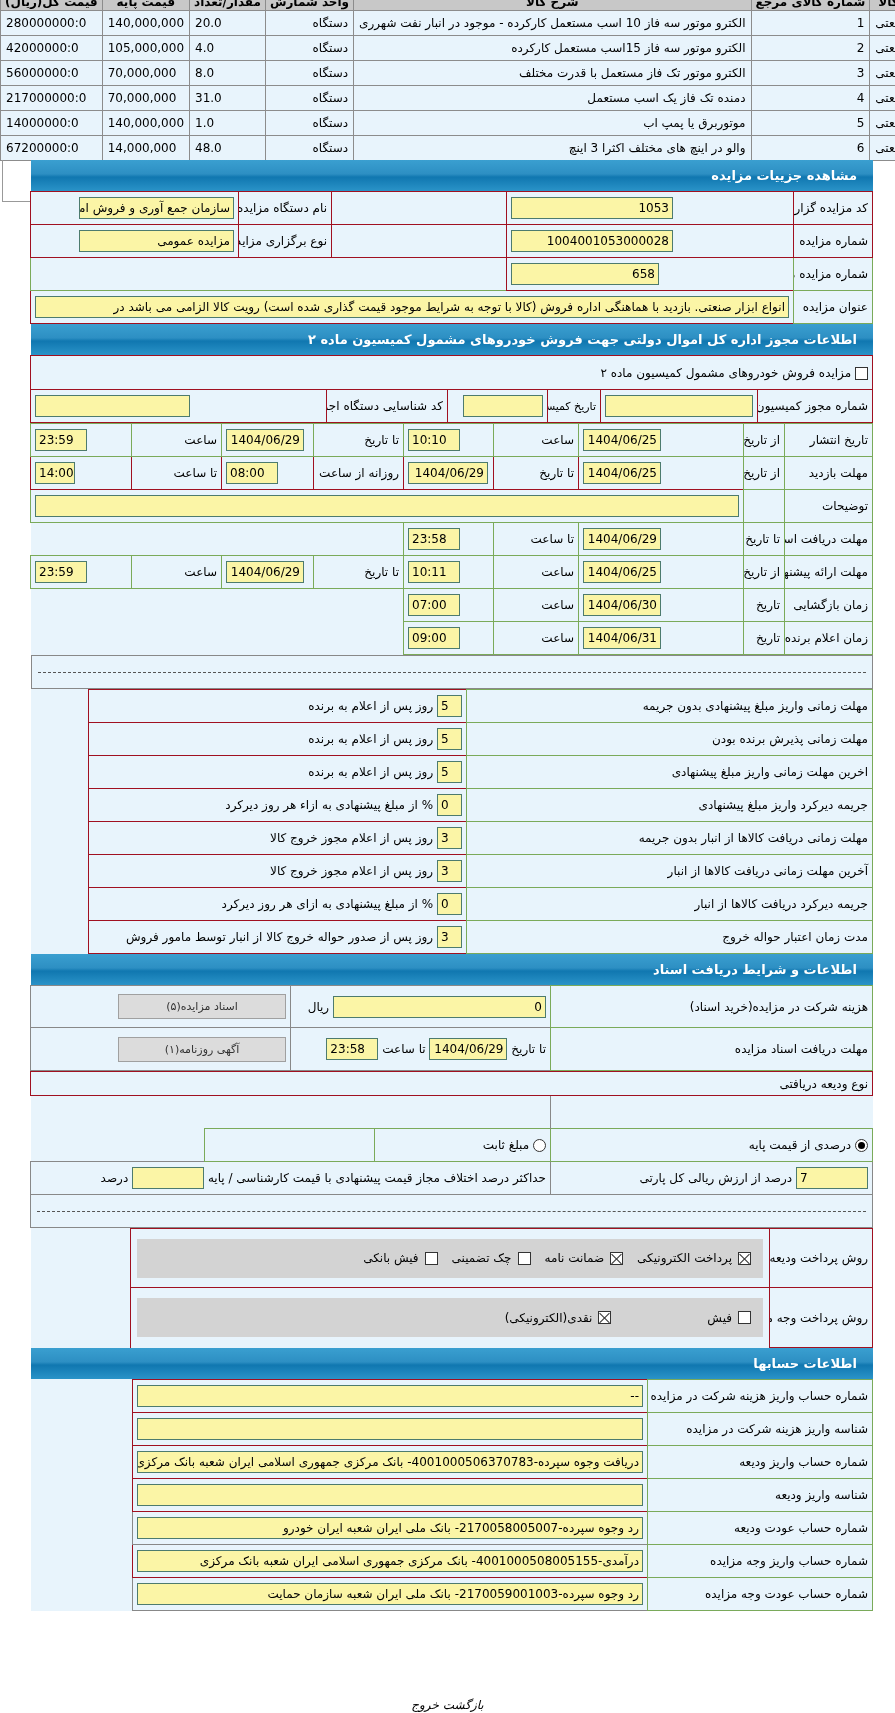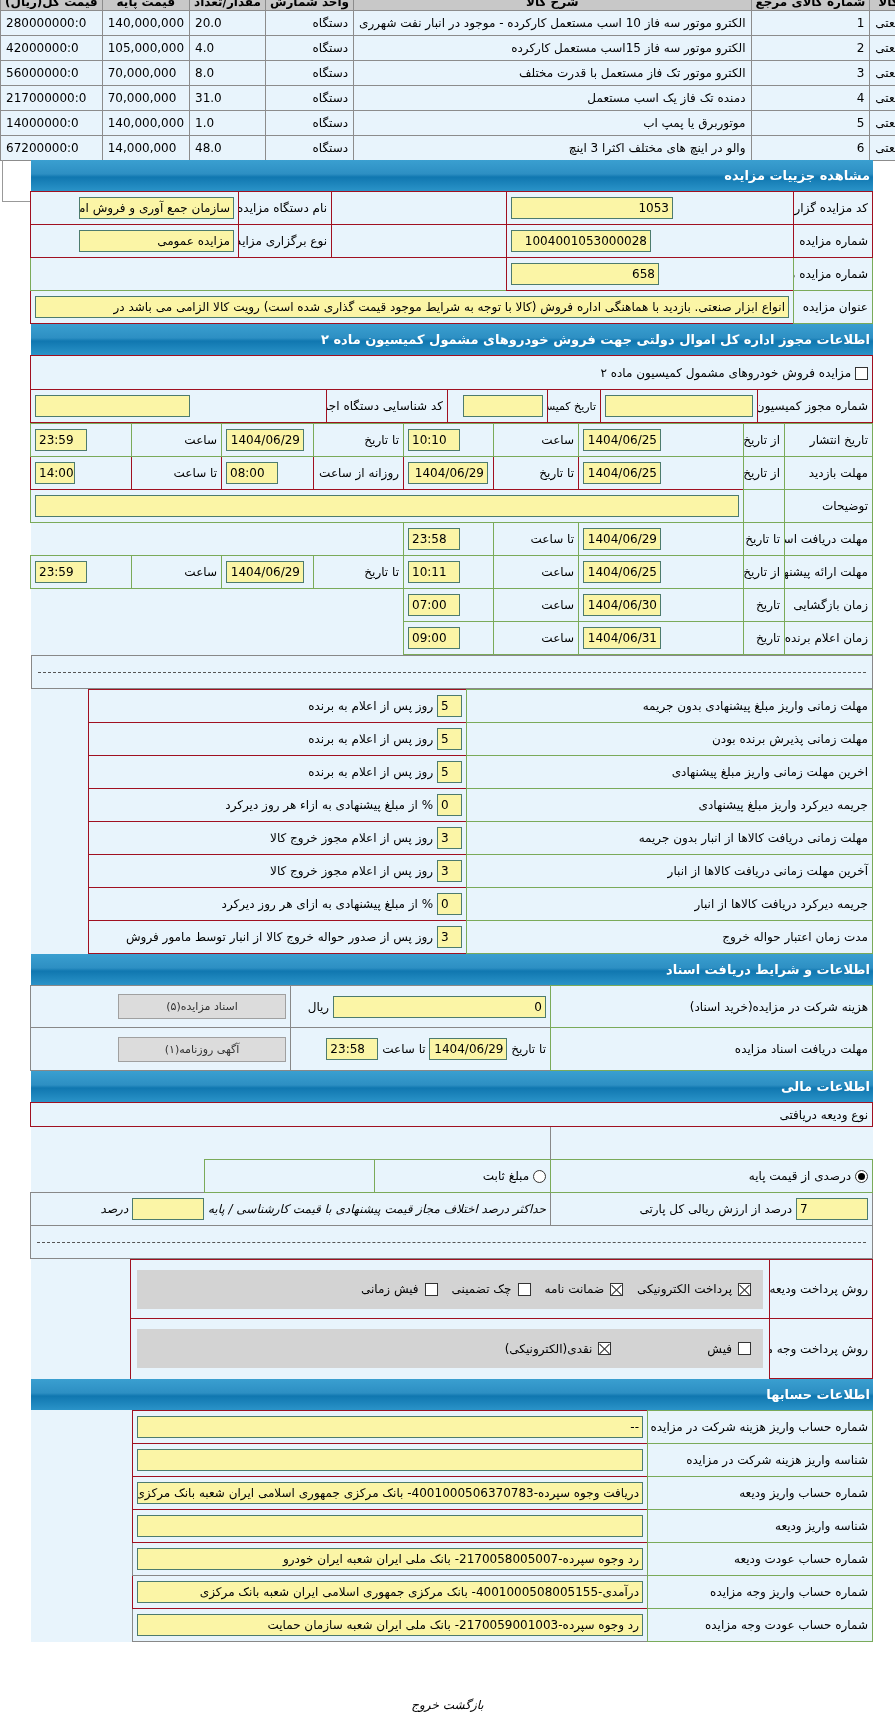--- a/index.html
+++ b/index.html
@@ -34,21 +34,21 @@
     position: absolute; top: 187px; left: 185px; width: 38px; height: 14px;
     border: 1px solid #ccc;
   }
   
   .panel {
     position: absolute; top: 160px; left: 31px; width: 842px;
     background: #e8f4fc;
   }
   .sec-header {
     height: 31px; line-height: 31px; color: #fff; font-weight: bold; font-size: 13px;
-    padding-right: 3px;
+    padding-right: 16px;
     background: linear-gradient(to bottom, #3a9fd0 0%, #2d8fc3 45%, #1077b0 55%, #2a93c8 100%);
     text-align: right;
   }
   table.form { width: 100%; border-collapse: collapse; table-layout: fixed; }
   table.form td {
     border: 1px solid #7aaa5a; padding: 0 4px; height: 33px;
     font-size: 12px; vertical-align: middle; white-space: nowrap; overflow: hidden;
   }
   table.form td.red { border-color: #a01020; }
   .fld {
@@ -197,21 +197,21 @@
       <td class="red" style="border-left-color:#a01020">
             <span class="fld" style="width:162px;float:left;">1053</span>
           </td>
       <td class="red"></td>
       <td class="red" colspan="1">نام دستگاه مزایده گزار</td>
       <td class="red"><span class="fld rtl" style="width:155px;">سازمان جمع آوری و فروش امو</span></td>
     </tr>
     <tr>
       <td class="red">شماره مزایده</td>
       <td class="red">
-            <span class="fld" style="width:140px;float:left;text-align:right;">1004001053000028</span>
+            <span class="fld" style="width:162px;float:left;text-align:right;">1004001053000028</span>
           </td>
       <td class="red"></td>
       <td class="red">نوع برگزاری مزایده</td>
       <td class="red"><span class="fld rtl" style="width:155px;">مزایده عمومی</span></td>
     </tr>
     <tr>
       <td>شماره مزایده مرجع</td>
       <td class="red" style="border-top-color:#a01020">
             <span class="fld" style="width:148px;float:left;">658</span>
           </td>
@@ -447,21 +447,20 @@
         <span>تا تاریخ</span>
         <span class="fld" style="width:78px;">1404/06/29</span>
         <span>تا ساعت</span>
         <span class="fld center" style="width:52px;">23:58</span>
       </td>
       <td style="border-color:#888;"><span class="btn-gray">آگهی روزنامه(۱)</span></td>
     </tr>
   </tbody>
     </table>
 
-  <div class="sec-header">اطلاعات مالی</div>
   <table class="form">
     <colgroup>
         <col style="width:322px">
         <col style="width:176px">
         <col style="width:170px">
         <col style="width:174px">
       </colgroup>
     <tbody>
         <tr>
       <td colspan="4" class="red" style="height:24px;">نوع ودیعه دریافتی</td>
@@ -480,21 +479,21 @@
         <span>مبلغ ثابت</span>
       </td>
       <td></td>
       <td style="border-top:none;border-bottom:none;border-left:none;"></td>
     </tr>
     <tr>
       <td style="border-color:#888;">
         <span class="fld center" style="width:72px;">7</span>
         <span>درصد از ارزش ریالی کل پارتی</span>
       </td>
-      <td colspan="3" style="border-color:#888;font-style:italic;">
+      <td colspan="3" style="border-color:#888;">
         <span>حداکثر درصد اختلاف مجاز قیمت پیشنهادی با قیمت کارشناسی / پایه</span>
         <span class="fld" style="width:72px;"></span>
         <span>درصد</span>
       </td>
     </tr>
     <tr class="dash-row">
           <td colspan="4">
             <div class="dash"></div>
           </td>
         </tr>
@@ -511,21 +510,21 @@
       <td class="red" style="height:59px;">روش پرداخت ودیعه</td>
       <td class="red" style="padding:0 6px;">
         <div class="graybox">
           <span class="chkbox x"></span>
           <span>پرداخت الکترونیکی</span>
           <span class="chkbox x" style="margin-right:8px;"></span>
           <span>ضمانت نامه</span>
           <span class="chkbox" style="margin-right:8px;"></span>
           <span>چک تضمینی</span>
           <span class="chkbox" style="margin-right:8px;"></span>
-          <span>فیش زمانی</span>
+          <span>فیش بانکی</span>
         </div>
       </td>
       <td style="border:none;border-right:1px solid #888;"></td>
     </tr>
     <tr>
       <td class="red" style="height:60px;">روش پرداخت وجه مزایده</td>
       <td class="red" style="padding:0 6px;border-bottom:none;">
         <div class="graybox">
           <span class="chkbox"></span>
           <span>فیش</span>

